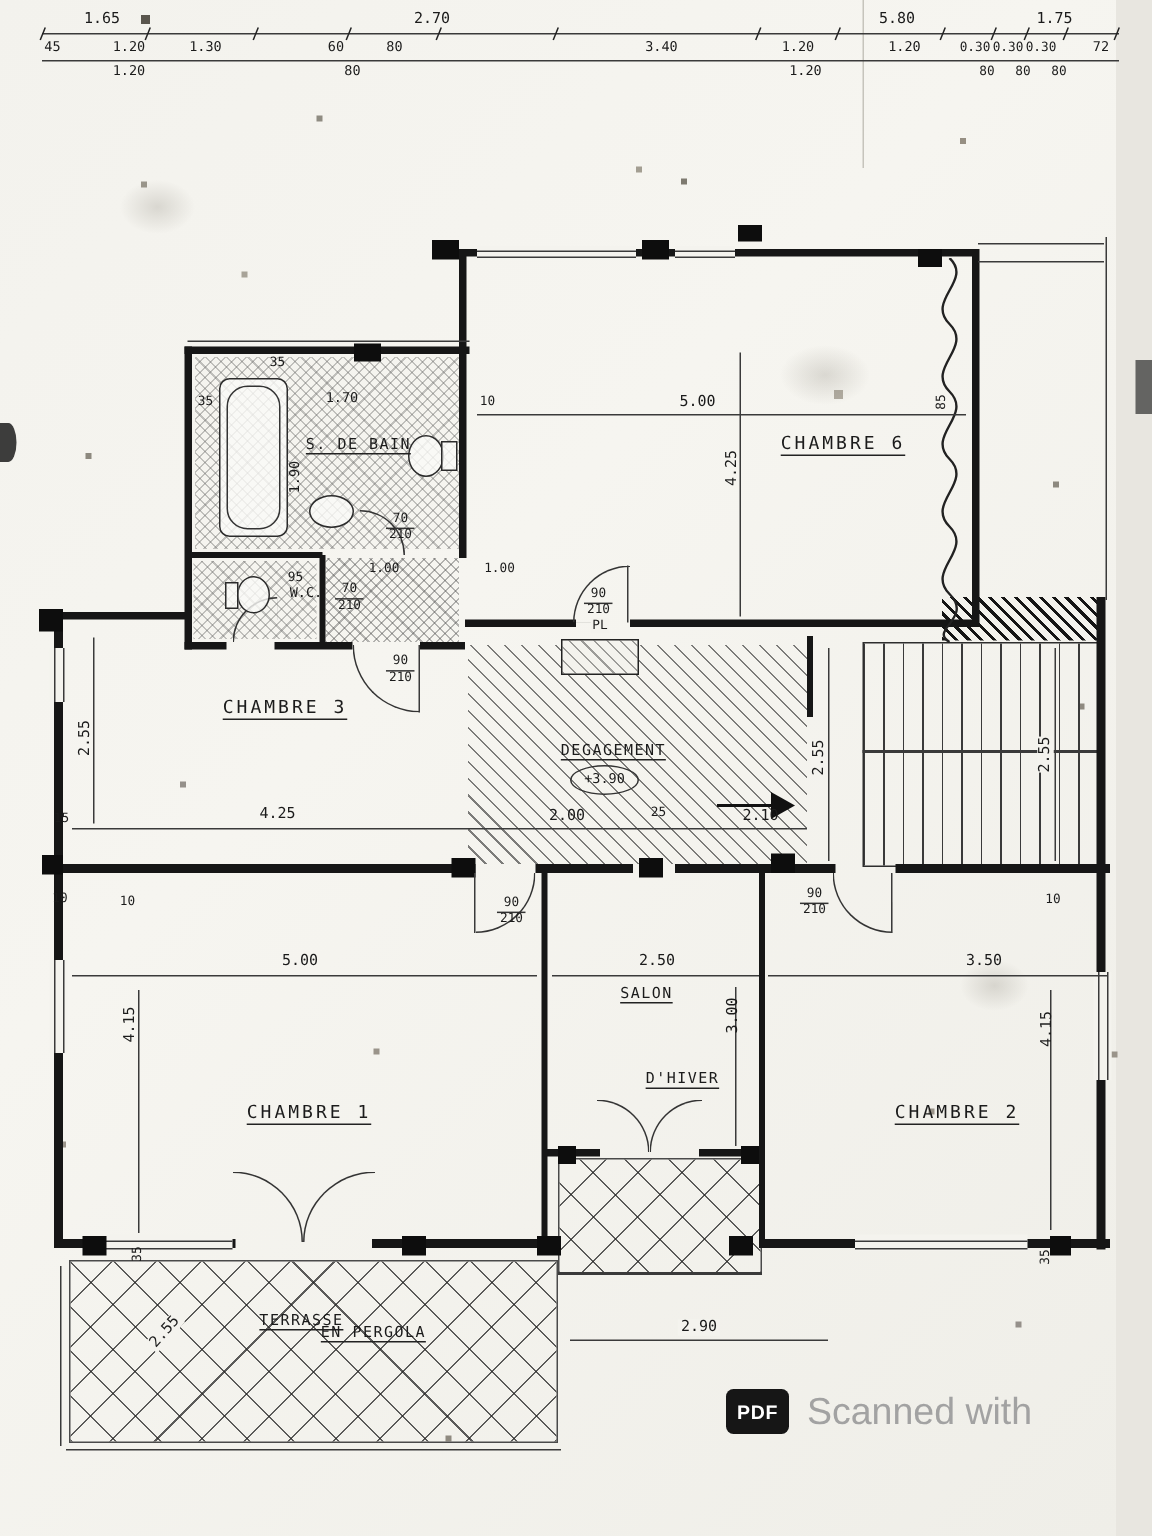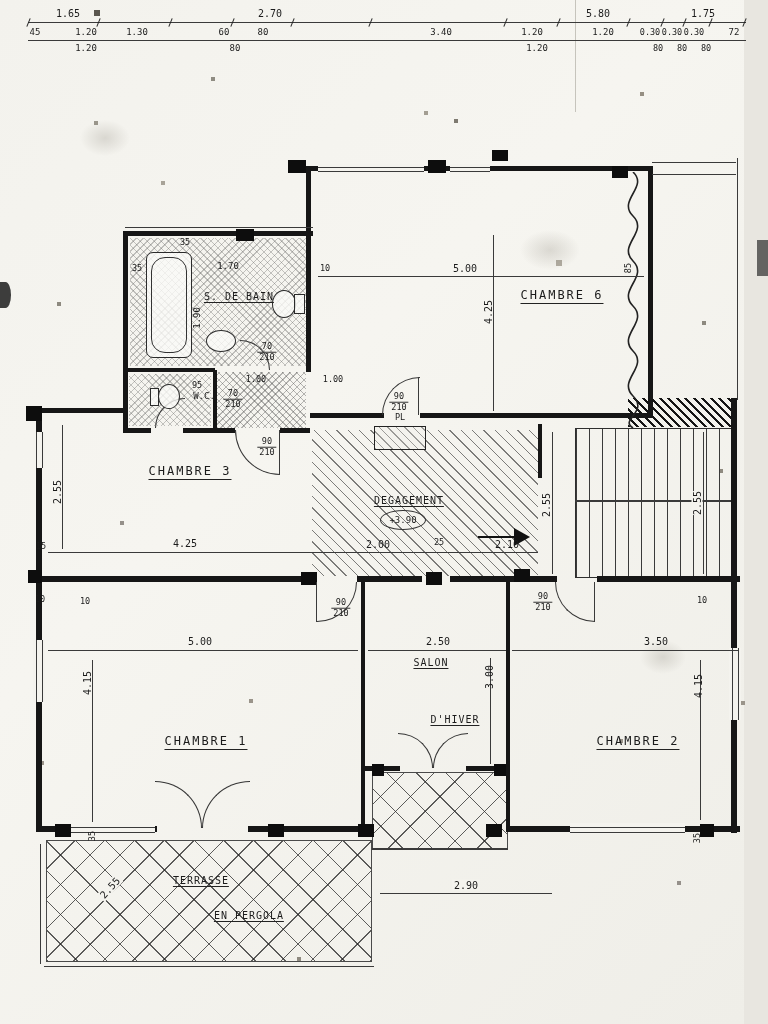--- a/index.html
+++ b/index.html
@@ -82,21 +82,21 @@
 
   <div class="specks"></div>
   <div class="smudge" style="left:520px;top:230px;width:60px;height:40px;"></div>
   <div class="smudge" style="left:80px;top:120px;width:50px;height:36px;"></div>
   <div class="smudge" style="left:640px;top:640px;width:46px;height:34px;"></div>
   <div class="tl" style="left:575px;top:0;width:1px;height:112px;background:#c6c4bc;"></div>
   <div style="position:absolute;left:0;top:282px;width:11px;height:26px;background:#1c1c1c;border-radius:0 50% 50% 0;opacity:.85;"></div>
   <div style="position:absolute;left:757px;top:240px;width:11px;height:36px;background:#2c2c2c;opacity:.7;"></div>
 
   <span class="lbl" style="left:68px;top:13px;">1.65</span>
-  <span class="lbl" style="left:270px;top:13px;">2.70</span>
+  <span class="lbl" style="left:288px;top:13px;">2.70</span>
   <span class="lbl" style="left:598px;top:13px;">5.80</span>
   <span class="lbl" style="left:703px;top:13px;">1.75</span>
   <div class="tl" style="left:28px;top:22px;width:718px;height:1px;"></div>
   <div class="tl" style="left:28px;top:40px;width:718px;height:1px;"></div>
 
   <span class="lbl s9" style="left:35px;top:32px;">45</span>
   <span class="lbl s9" style="left:86px;top:32px;">1.20</span>
   <span class="lbl s9" style="left:137px;top:32px;">1.30</span>
   <span class="lbl s9" style="left:224px;top:32px;">60</span>
   <span class="lbl s9" style="left:263px;top:32px;">80</span>
@@ -270,21 +270,21 @@
   <span class="lbl room" style="left:562px;top:296px;">CHAMBRE 6</span>
   <span class="lbl room" style="left:190px;top:472px;">CHAMBRE 3</span>
   <span class="lbl room" style="left:206px;top:742px;">CHAMBRE 1</span>
   <span class="lbl room" style="left:638px;top:742px;">CHAMBRE 2</span>
   <span class="lbl s11 room-sm" style="left:431px;top:663px;">SALON</span>
   <span class="lbl s11 room-sm" style="left:431px;top:720px;margin-left:24px;">D'HIVER</span>
   <span class="lbl s11 room-sm" style="left:409px;top:501px;">DEGAGEMENT</span>
   <span class="lbl s9 room-sm" style="left:239px;top:297px;">S. DE BAIN</span>
   <span class="lbl s9" style="left:204px;top:396px;">W.C.</span>
   <span class="lbl room-sm" style="left:201px;top:881px;">TERRASSE</span>
-  <span class="lbl room-sm" style="left:249px;top:916px;">EN PERGOLA</span>
+  <span class="lbl room-sm" style="left:249px;top:889px;">EN PERGOLA</span>
   <span class="lbl s8" style="left:400px;top:417px;background:#f4f3ee;padding:0 1px;">PL</span>
 
   <span class="lbl" style="left:465px;top:268px;">5.00</span>
   <span class="lbl v" style="left:488px;top:312px;">4.25</span>
   <span class="lbl s8" style="left:325px;top:268px;">10</span>
   <span class="lbl s8 v" style="left:628px;top:268px;">85</span>
   <span class="lbl s9" style="left:228px;top:266px;">1.70</span>
   <span class="lbl s8" style="left:185px;top:242px;">35</span>
   <span class="lbl s8" style="left:137px;top:268px;">35</span>
   <span class="lbl s9 v" style="left:197px;top:318px;">1.90</span>
@@ -332,15 +332,21 @@
   <div class="dl" style="left:267px;top:352px;">
     <span>70</span>
     <span>210</span>
   </div>
   <div class="dl" style="left:233px;top:399px;">
     <span>70</span>
     <span>210</span>
   </div>
 
   <div class="wm">
+    <div class="wm-row" style="left:6px;top:4px;">
+      <div class="pdf-badge">
+        <span>PDF</span>
+      </div>
+      <span class="wm-text">Scanned with</span>
+    </div>
   </div>
 
 </div>
 
 </body></html>

